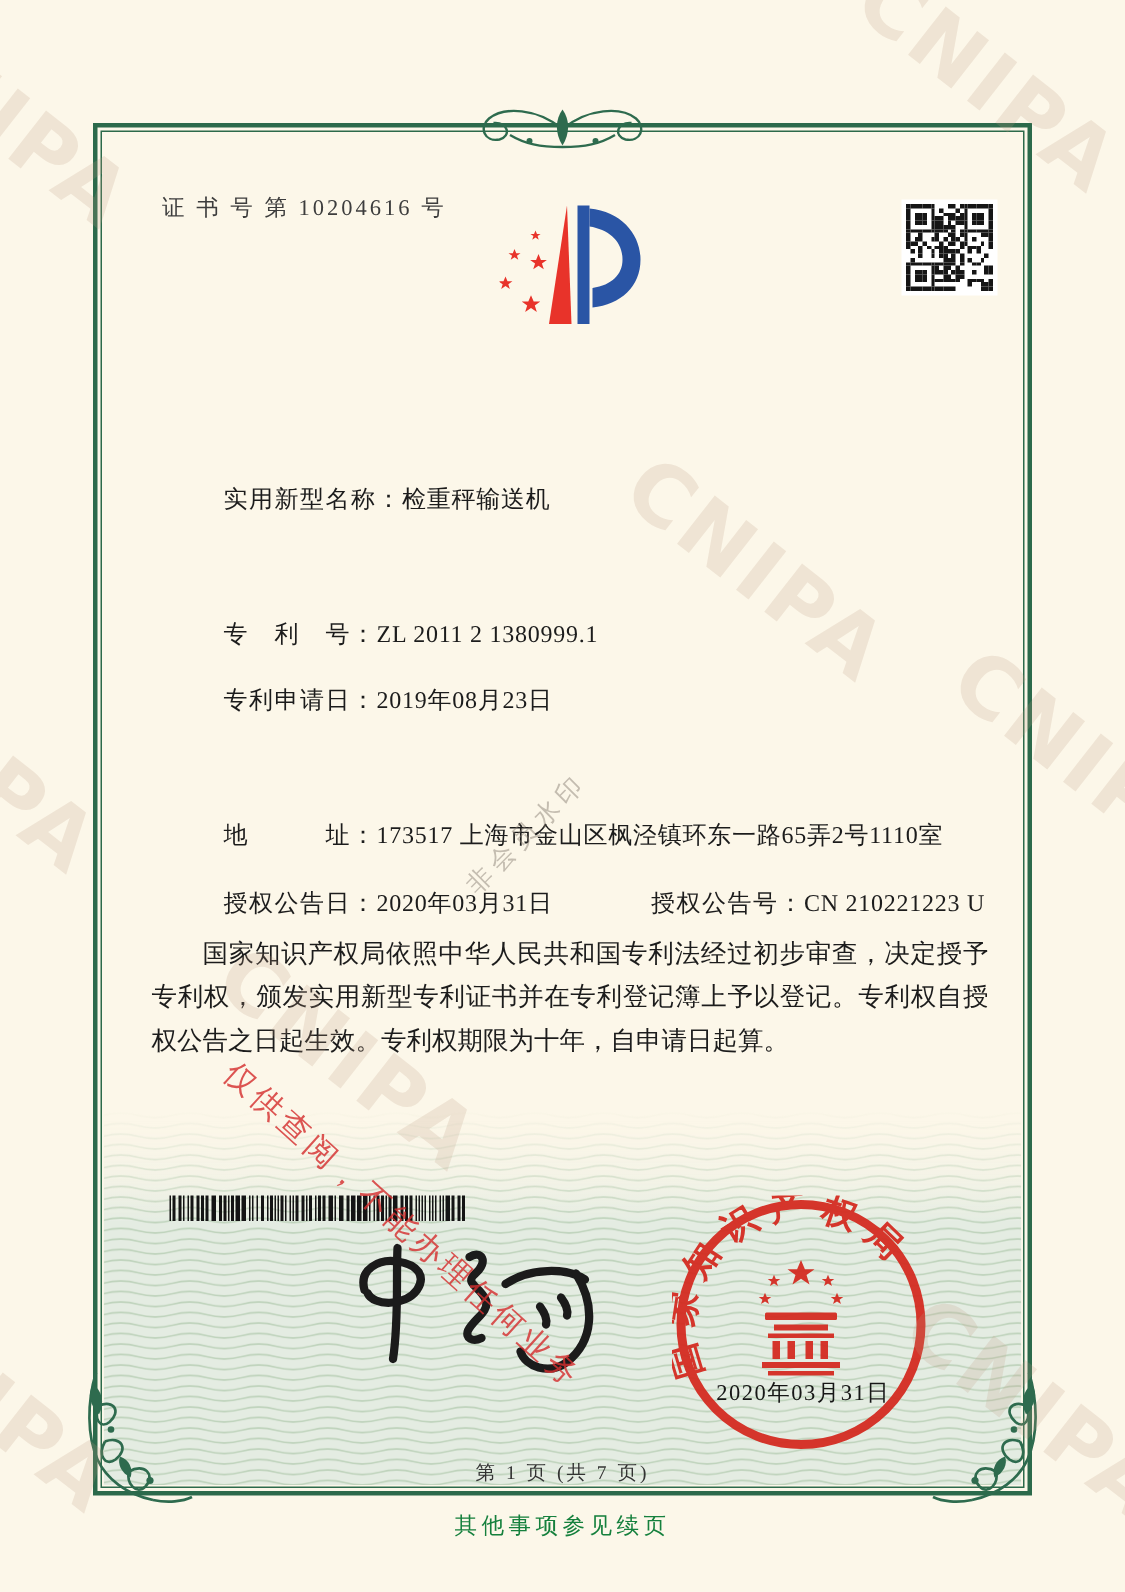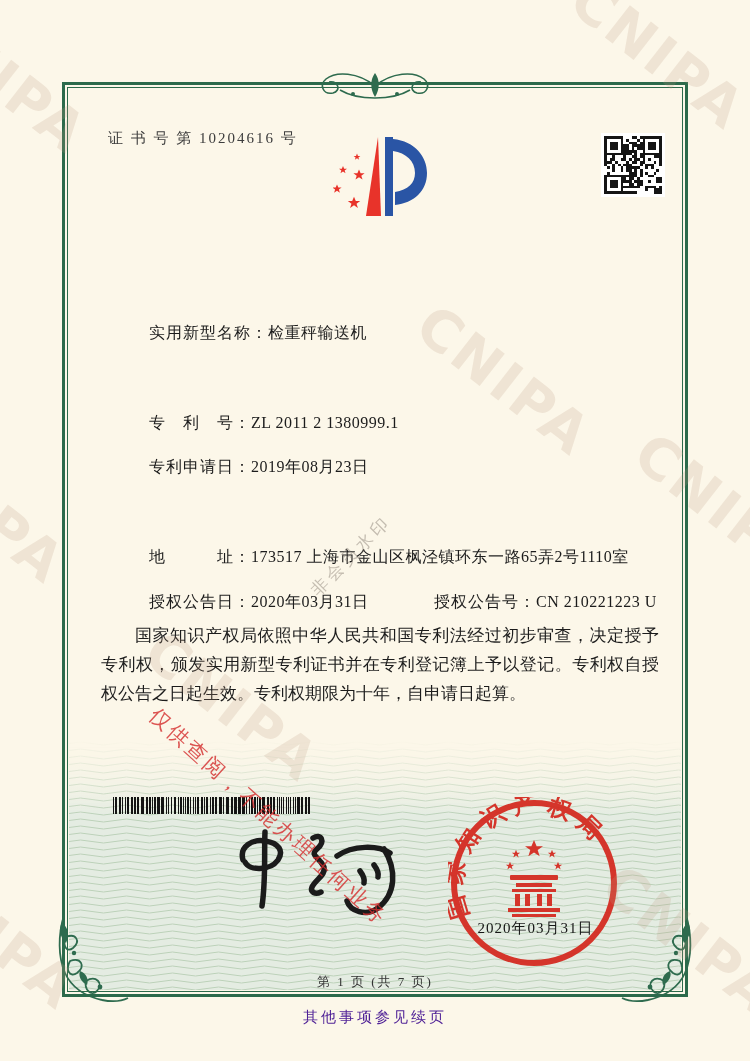--- a/index.html
+++ b/index.html
@@ -55,21 +55,21 @@
   .barcode{position:absolute;left:48px;top:712px;width:200px;height:17px;z-index:4;font-size:0;}
   .barcode span{display:inline-block;height:100%;background:#141414;vertical-align:top;}
   .signer{position:absolute;left:48px;top:766px;z-index:4;font-size:17px;color:#111;letter-spacing:2px;line-height:32px;}
   .signature{position:absolute;left:160px;top:733px;z-index:5;}
   .seal{position:absolute;left:383px;top:712px;z-index:5;opacity:0.93;}
   .seal-date{position:absolute;left:398px;top:834px;width:145px;text-align:center;z-index:6;
     font-size:15px;color:#161616;letter-spacing:1px;}
   .page-no{position:absolute;left:0;top:888px;width:100%;text-align:center;font-size:13px;color:#333;
     letter-spacing:2px;z-index:4;}
   .footer-note{position:absolute;left:0;top:1008px;width:100%;text-align:center;font-size:15px;
-    color:#4c1d95;letter-spacing:3px;z-index:4;}
+    color:#15803d;letter-spacing:3px;z-index:4;}
 </style>
 </head>
 <body>
 
 <div class="page">
 
   <span class="wm-cnipa" style="left:-60px;top:-10px">CNIPA</span>
   <span class="wm-cnipa" style="left:598px;top:-34px">CNIPA</span>
   <span class="wm-cnipa" style="left:444px;top:292px">CNIPA</span>
   <span class="wm-cnipa" style="left:-82px;top:420px">CNIPA</span>

